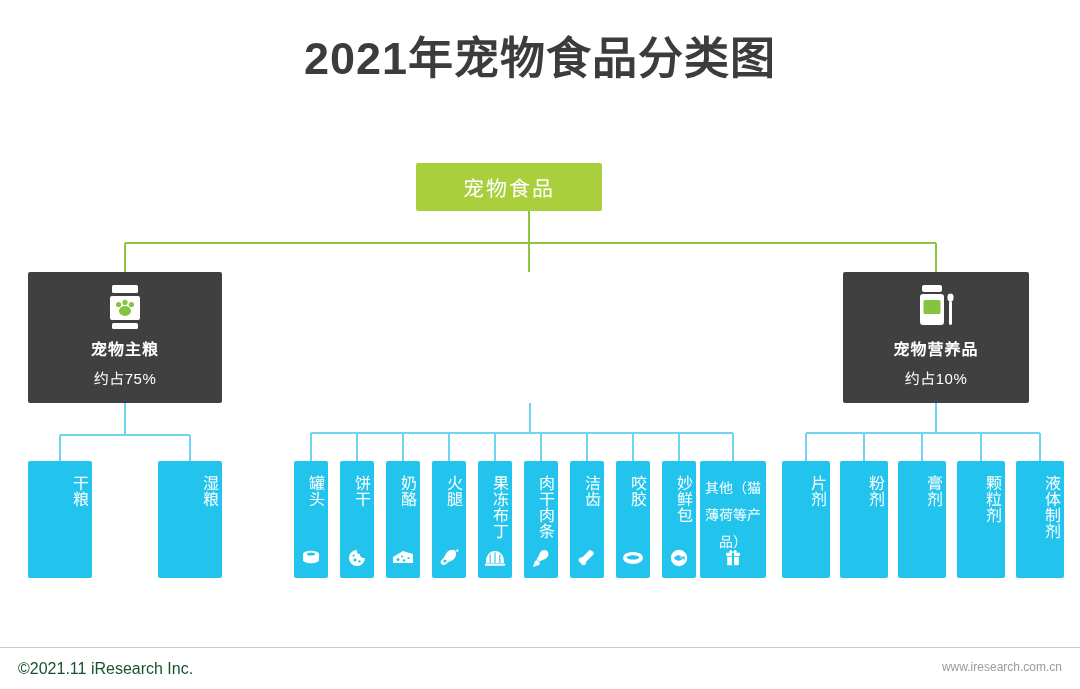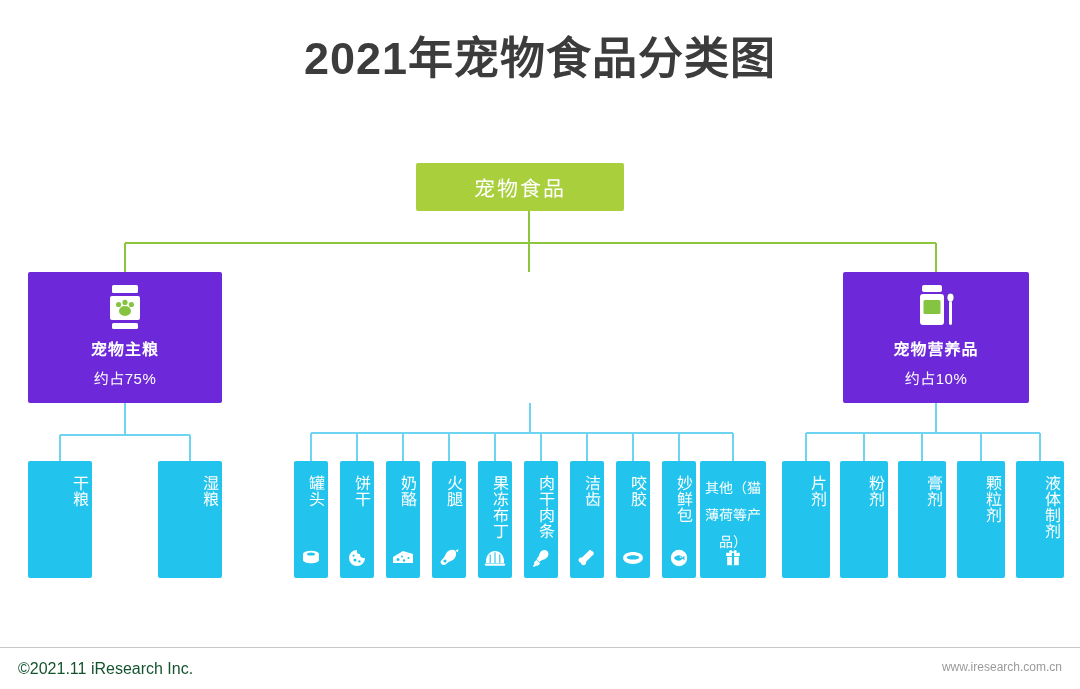--- a/index.html
+++ b/index.html
@@ -22,31 +22,31 @@
     color:#3c3c3c;
     white-space:nowrap;
   }
 
   
   .wires{position:absolute;left:0;top:0;width:1080px;height:620px;pointer-events:none;}
 
   
   .root-box{
     position:absolute;
-    left:416px;top:163px;width:208px;height:48px;
+    left:416px;top:163px;width:186px;height:48px;
     background:#a9cf3d;
     border-radius:2px;
     display:flex;align-items:center;justify-content:center;
     color:#ffffff;font-size:21px;letter-spacing:2px;
   }
 
   
   .main-box{
     position:absolute;top:272px;height:131px;
-    background:#6d28d9;
+    background:#404040;
     border-radius:2px;
     display:flex;flex-direction:column;align-items:center;
     color:#ffffff;
   }
   .main-box .m-icon{
     margin-top:11px;height:47px;display:flex;align-items:center;justify-content:center;
   }
   .main-box .m-title{
     margin-top:6px;font-size:16px;font-weight:bold;letter-spacing:1px;
   }

